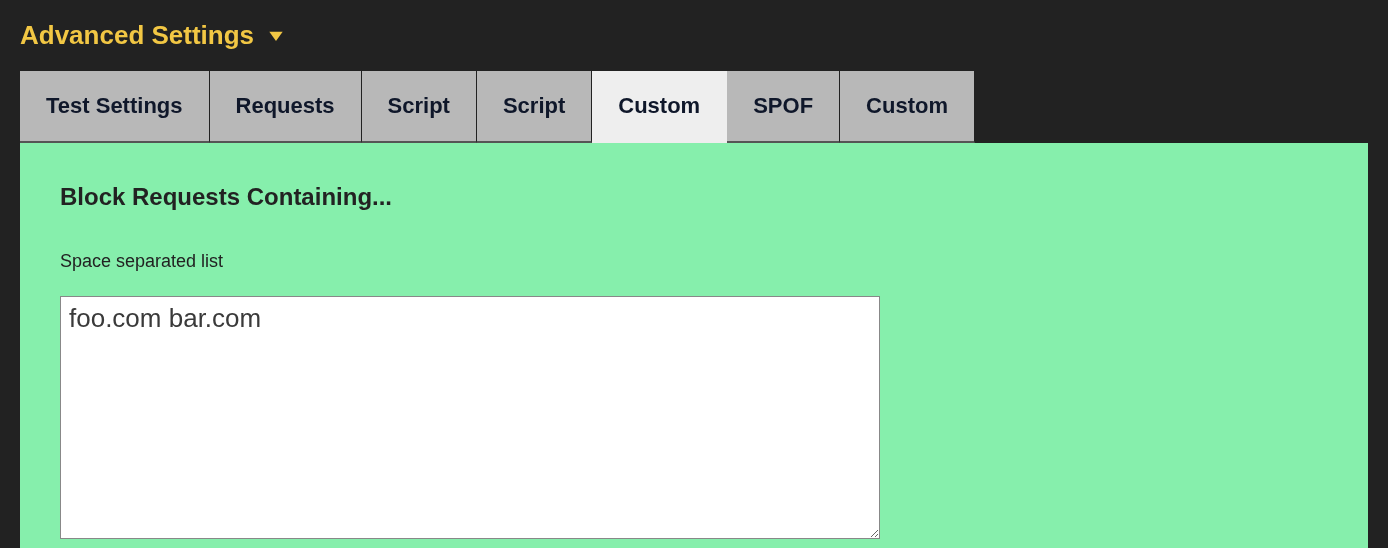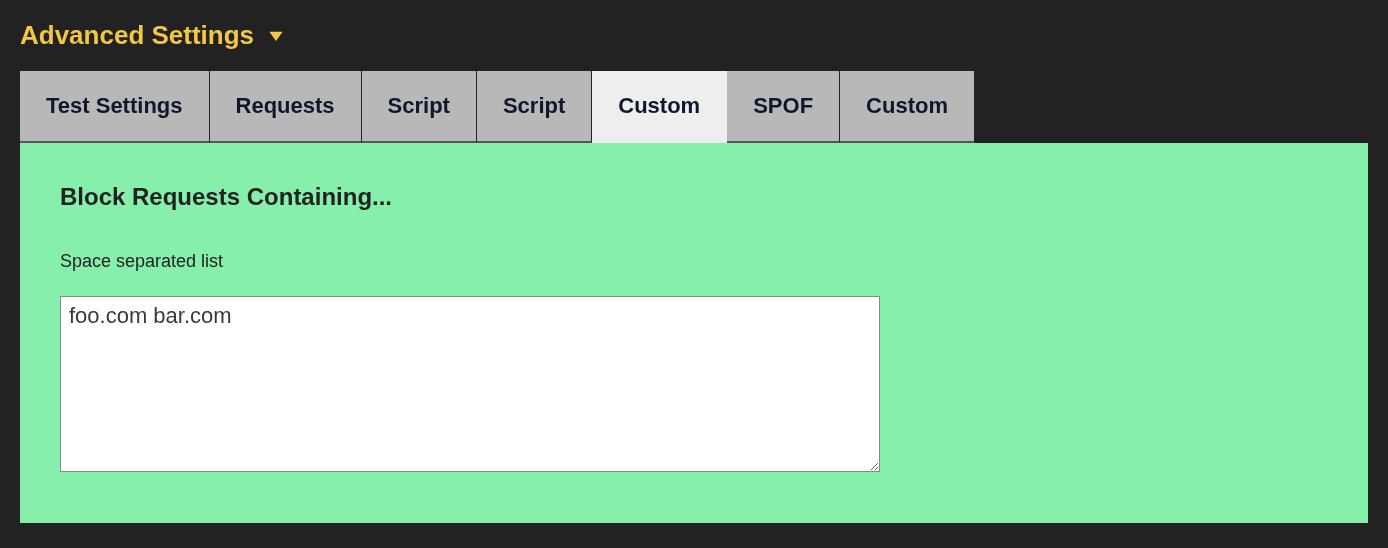--- a/index.html
+++ b/index.html
@@ -68,23 +68,23 @@
     }
     .panel-subtitle {
       color: #222222;
       font-size: 18px;
       font-weight: normal;
       margin-bottom: 24px;
       margin-top: 40px;
     }
     .block-textarea {
       width: 820px;
-      height: 176px;
+      height: 243px;
       font-family: Arial, Helvetica, sans-serif;
-      font-size: 22px;
+      font-size: 26px;
       color: #3a3a3a;
       padding: 6px 8px;
       border: 1px solid #888888;
       background: #ffffff;
       resize: both;
       outline: none;
     }
   </style>
 </head>
 <body>

